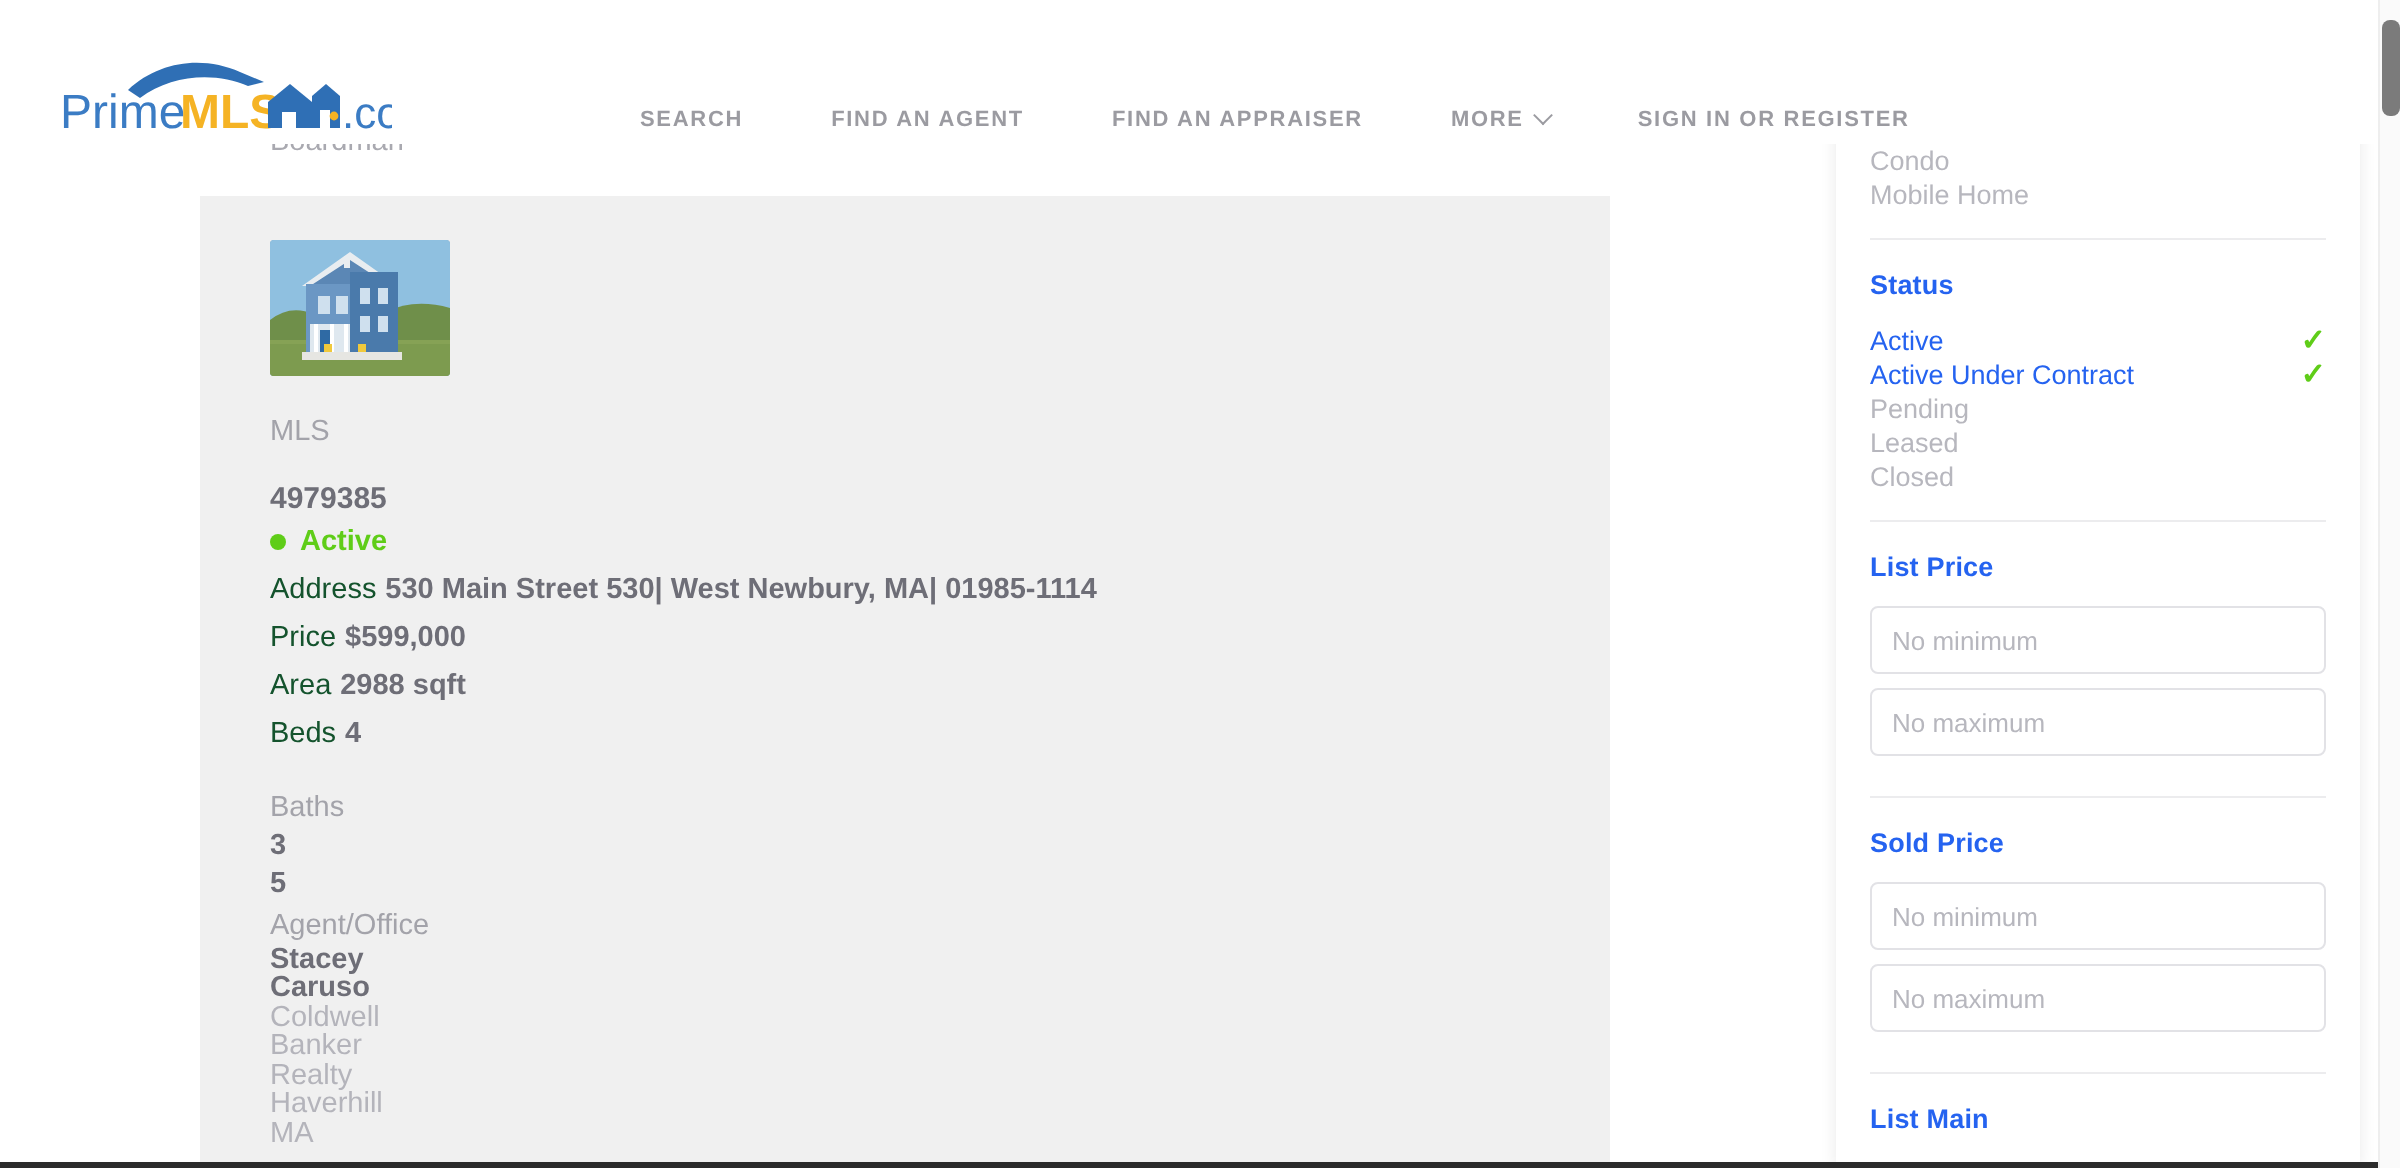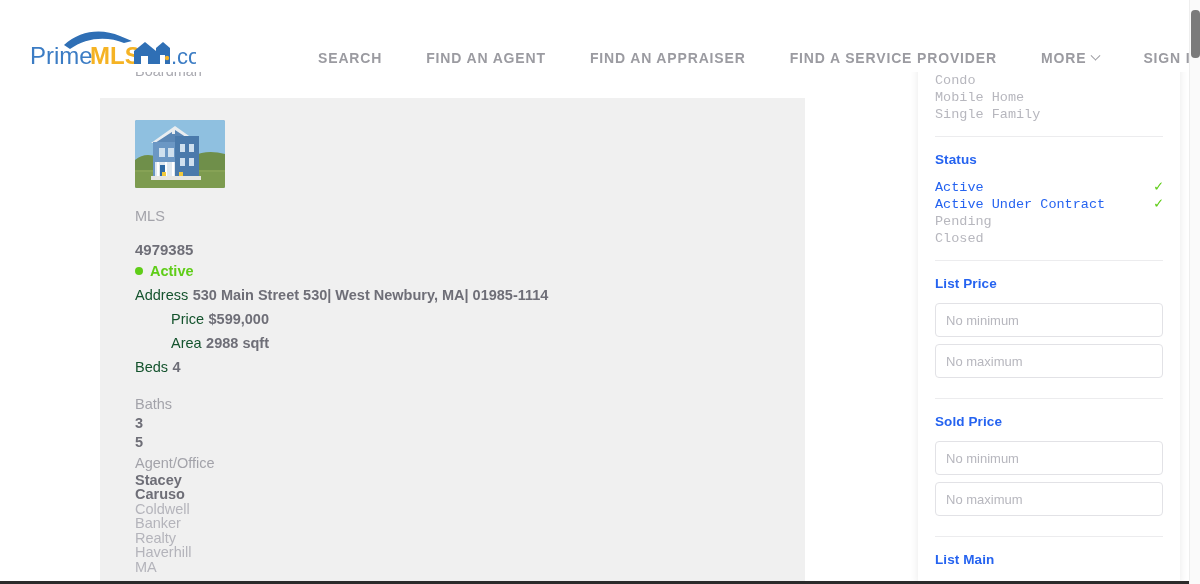--- a/index.html
+++ b/index.html
@@ -35,21 +35,21 @@
   .logo-svg { display:block; }
 
   .main-nav {
     display: flex;
     align-items: center;
     margin-left: 100px;
     gap: 0px;
   }
   .nav-item {
     color: #9b9ba1;
-    font-size: 14px;
+    font-size: 11px;
     font-weight: bold;
     letter-spacing: 0.85px;
     text-transform: uppercase;
     padding: 6px 22px;
     white-space: nowrap;
     cursor: pointer;
     display: flex;
     align-items: center;
     gap: 6px;
   }
@@ -138,21 +138,21 @@
     align-items: center;
     gap: 7px;
   }
   .status-dot {
     width: 8px; height: 8px;
     border-radius: 50%;
     background: #5fcd18;
     display: inline-block;
   }
   .addr-row { margin-top: 3px; margin-bottom: 4px; }
-  .price-row, .area-row { margin-bottom: 4px; margin-left: 36px; }
+  .price-row, .area-row { margin-bottom: 4px; }
   .beds-row { margin-bottom: 18px; }
 
   .stack-label {
     color: #a3a3aa;
     font-size: 14.5px;
     line-height: 19px;
   }
   .stack-value {
     color: #6e6e77;
     font-size: 14.5px;
@@ -199,21 +199,20 @@
 
   .opt {
     display: flex;
     justify-content: space-between;
     align-items: center;
     font-size: 13.5px;
     line-height: 17px;
     color: #b7b7be;
     padding: 0;
     cursor: pointer;
-    font-family: Liberation Mono, monospace;
   }
   .opt.selected { color: #2563f0; }
   .check {
     color: #5fcd18;
     font-size: 15px;
     font-weight: bold;
     line-height: 17px;
   }
   .divider {
     border: none;
@@ -287,23 +286,20 @@
 
   <nav class="main-nav">
     <div class="nav-item">
       <span>SEARCH</span>
     </div>
     <div class="nav-item">
       <span>FIND AN AGENT</span>
     </div>
     <div class="nav-item">
       <span>FIND AN APPRAISER</span>
-    </div>
-    <div class="nav-item">
-      <span>FIND A SERVICE PROVIDER</span>
     </div>
     <div class="nav-item">
       <span>MORE</span>
       <span class="caret"></span>
     </div>
     <div class="nav-item">
       <span>SIGN IN OR REGISTER</span>
     </div>
   </nav>
 </div>
@@ -406,39 +402,39 @@
     </div>
 
     <div class="opt">
       <span>Condo</span>
       <span class="check"></span>
     </div>
     <div class="opt">
       <span>Mobile Home</span>
       <span class="check"></span>
     </div>
-    <div class="opt">
-      <span>Single Family</span>
-      <span class="check"></span>
-    </div>
 
     <hr class="divider">
 
     <div class="filter-heading">Status</div>
 
     <div class="opt selected">
       <span>Active</span>
       <span class="check">✓</span>
     </div>
     <div class="opt selected">
       <span>Active Under Contract</span>
       <span class="check">✓</span>
     </div>
     <div class="opt">
       <span>Pending</span>
+      <span class="check"></span>
+    </div>
+    <div class="opt">
+      <span>Leased</span>
       <span class="check"></span>
     </div>
     <div class="opt">
       <span>Closed</span>
       <span class="check"></span>
     </div>
 
     <hr class="divider">
 
     <div class="filter-heading">List Price</div>

